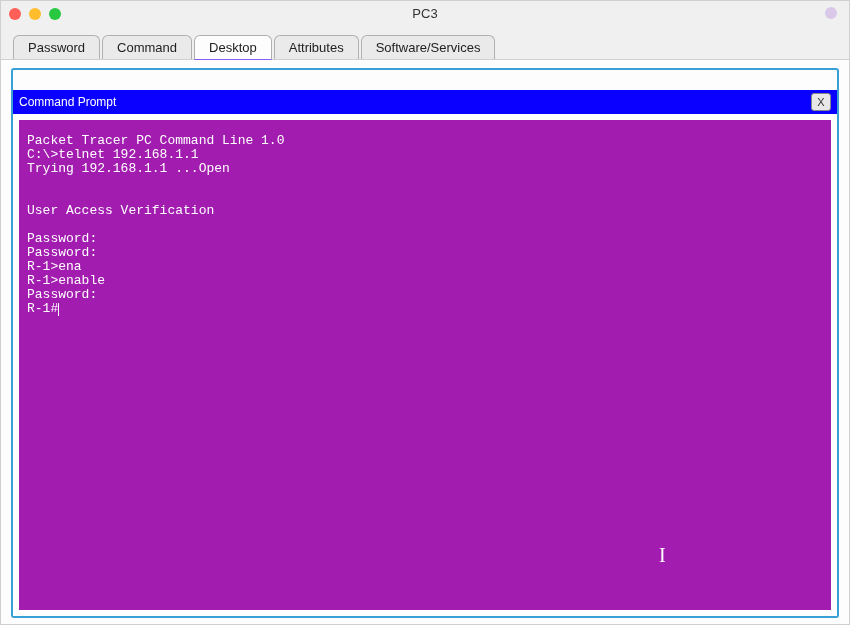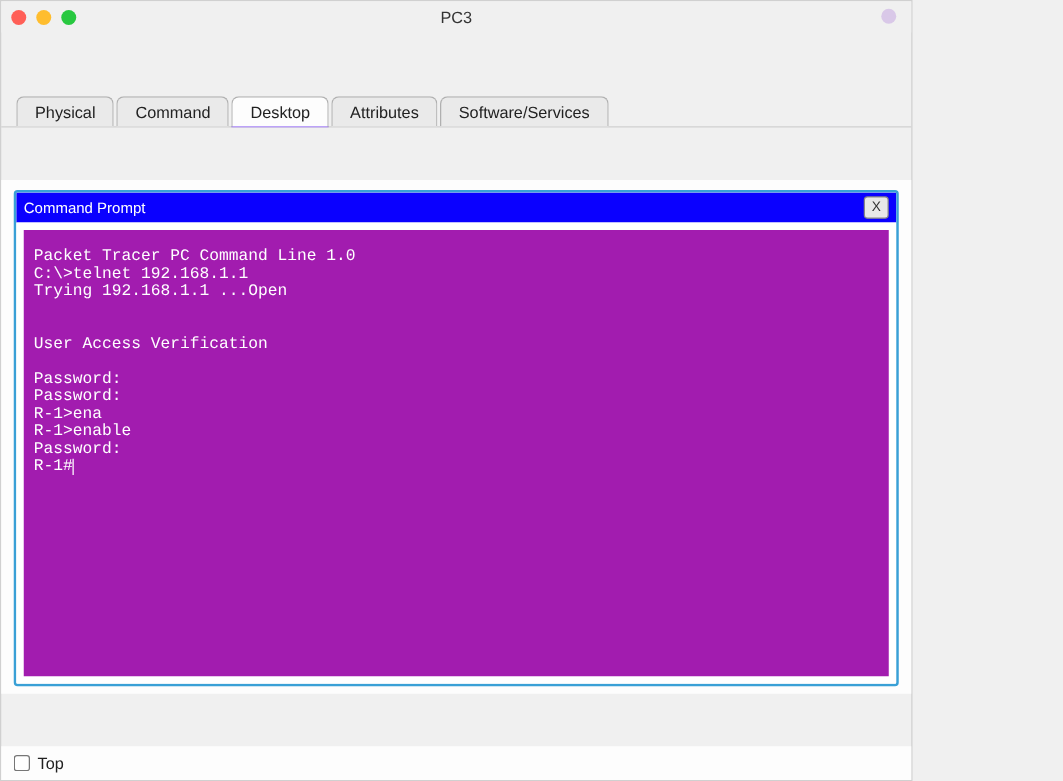--- a/index.html
+++ b/index.html
@@ -4,25 +4,24 @@
 <style>
   * { box-sizing: border-box; }
   html, body {
     margin: 0; padding: 0;
     width: 850px; height: 625px;
     font-family: -apple-system, "Helvetica Neue", Arial, sans-serif;
     background: #f0f0f0;
     overflow: hidden;
   }
   .window {
-    width: 730px; height: 625px;
+    width: 850px; height: 625px;
     background: #f0f0f0;
     display: flex; flex-direction: column;
     border: 1px solid #d0d0d0;
-    gap: 42px;
   }
   .titlebar {
     height: 25px;
     display: flex; align-items: center;
     padding: 0 8px;
     background: #f0f0f0;
     position: relative;
   }
   .traffic-lights { display: flex; gap: 8px; }
   .tl { width: 12px; height: 12px; border-radius: 50%; }
@@ -73,21 +72,21 @@
     border: 2px solid #39a0d6;
     border-radius: 3px;
     display: flex; flex-direction: column;
     overflow: hidden;
   }
   .cp-header {
     background: #0a00ff;
     color: #ffffff;
     font-size: 12px;
     padding: 3px 6px;
-    display: flex; align-items: center; justify-content: space-between;
+    display: flex; align-items: center; justify-content: space-between; margin-top: 20px;
   }
   .cp-close {
     width: 20px; height: 18px;
     background: #e8e8e8;
     color: #333;
     border: 1px solid #888;
     border-radius: 3px;
     font-size: 11px;
     display: flex; align-items: center; justify-content: center;
     cursor: pointer;
@@ -145,21 +144,21 @@
     <div class="traffic-lights">
       <div class="tl red"></div>
       <div class="tl yellow"></div>
       <div class="tl green"></div>
     </div>
     <div class="title">PC3</div>
     <div class="right-dot"></div>
   </div>
 
   <div class="tabstrip">
-    <div class="tab">Physical</div>
+    <div class="tab">Password</div>
     <div class="tab">Command</div>
     <div class="tab active">Desktop</div>
     <div class="tab">Attributes</div>
     <div class="tab">Software/Services</div>
   </div>
 
   <div class="tabcontent">
     <div class="inner-frame">
       <div class="cp-header">
         <span>Command Prompt</span>
@@ -179,18 +178,14 @@
 Password: 
 R-1&gt;ena
 R-1&gt;enable
 Password: 
 R-1#<span class="cursor"></span>
 <span class="text-cursor-caret">I</span></div>
       </div>
     </div>
   </div>
 
-  <div class="footer">
-    <input type="checkbox" id="topchk" style="">
-    <label for="topchk">Top</label>
-  </div>
 
 </div>
 
 </body></html>

